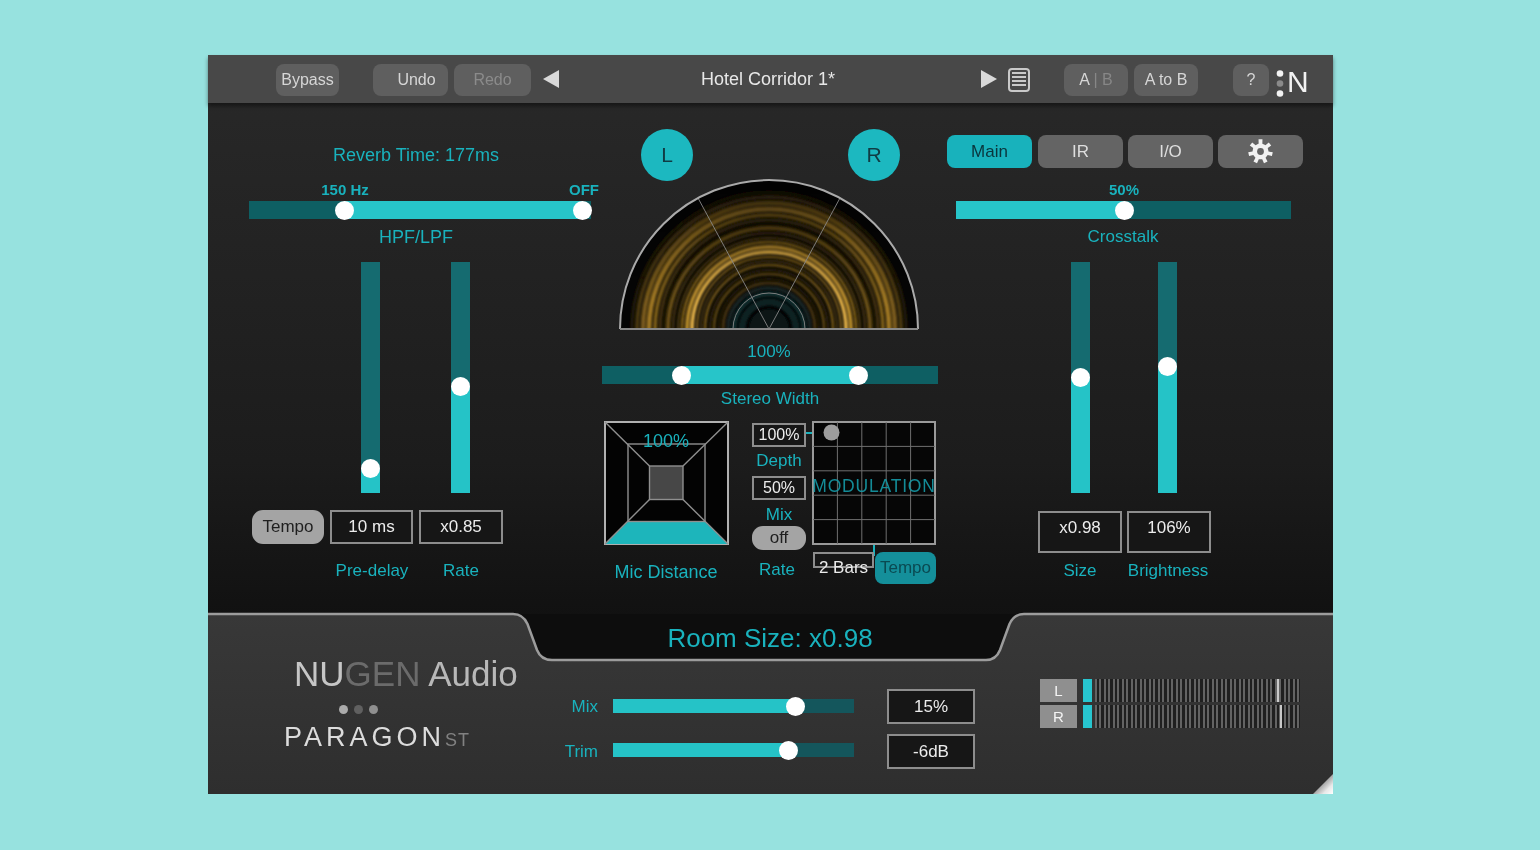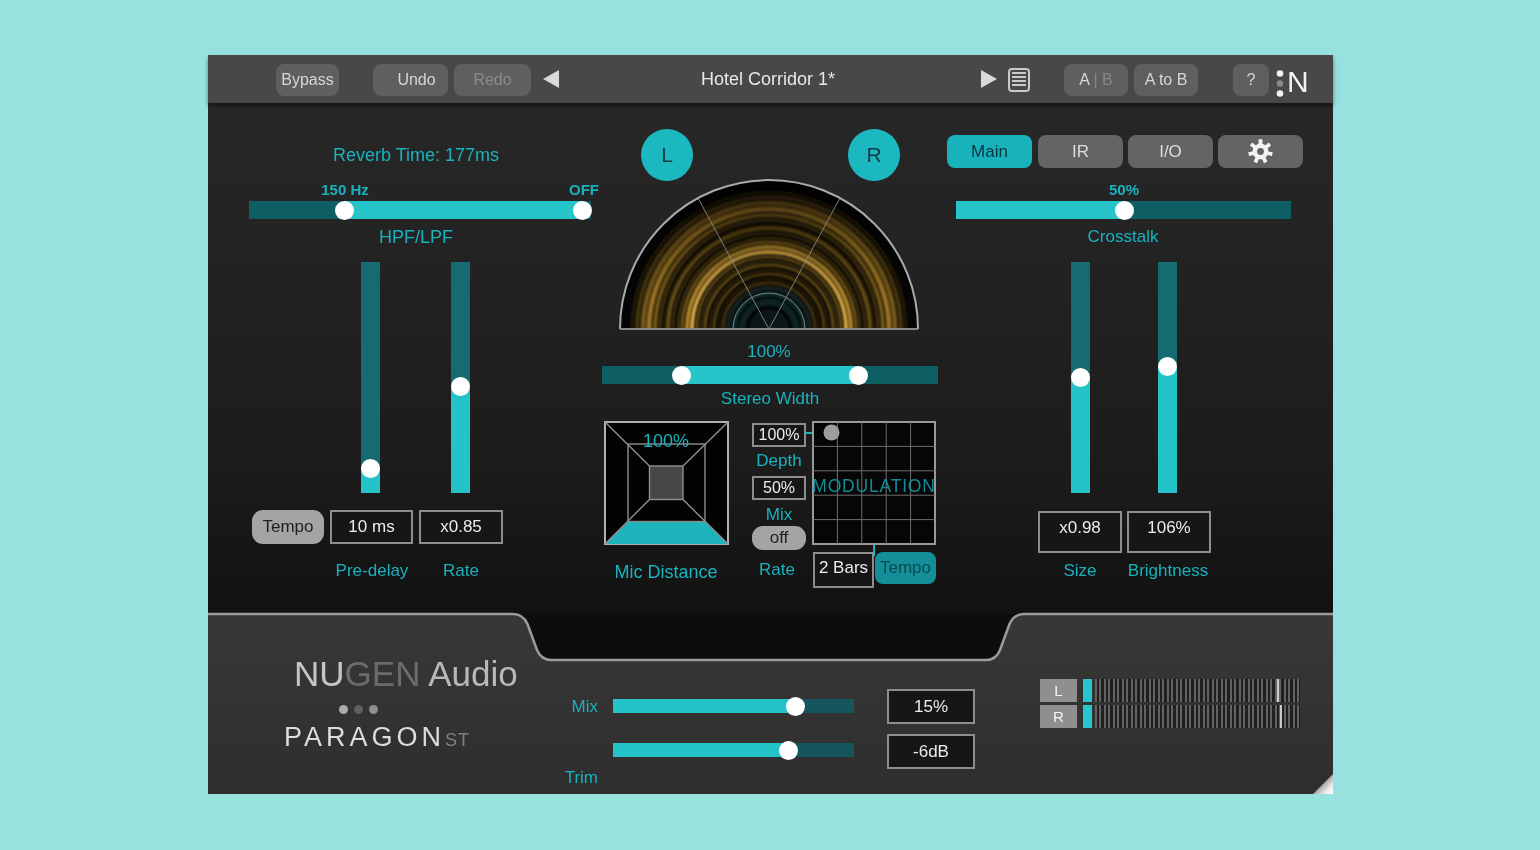--- a/index.html
+++ b/index.html
@@ -151,21 +151,21 @@
         <line x1="98.6" y1="1" x2="98.6" y2="123"></line>
       <line x1="1" y1="25.4" x2="123" y2="25.4"></line>
         <line x1="1" y1="49.8" x2="123" y2="49.8"></line>
         <line x1="1" y1="74.2" x2="123" y2="74.2"></line>
         <line x1="1" y1="98.6" x2="123" y2="98.6"></line>
     </g>
     <circle cx="19.5" cy="11.5" r="8" fill="#9d9d9d"></circle>
     <text x="62" y="71" font-size="17.5" fill="#1597a4" text-anchor="middle" font-family="Liberation Sans" letter-spacing="0.8" opacity="0.92">MODULATION</text>
   </svg>
   <div class="abs" style="left:665px;top:490px;width:2px;height:11px;background:#19b2bd;"></div>
-  <div class="vbox" style="left:605px;top:497px;width:61px;height:36px;line-height:28px;font-size:17px;">2 Bars</div>
+  <div class="vbox" style="left:605px;top:497px;width:61px;height:16px;line-height:28px;font-size:17px;">2 Bars</div>
   <div class="abs" style="left:667px;top:497px;width:61px;height:32px;background:#148f9a;border-radius:8px;color:#0a4a52;font-size:17px;text-align:center;line-height:32px;">Tempo</div>
 
   <div class="abs" style="left:153px;top:207px;width:19px;height:231px;background:#156b70;">
     <div class="abs" style="left:0;top:207px;width:19px;height:24px;background:#25c3c7;"></div>
   </div>
   <div class="handle" style="left:153px;top:404px;"></div>
   <div class="abs" style="left:243px;top:207px;width:19px;height:231px;background:#156b70;">
     <div class="abs" style="left:0;top:125px;width:19px;height:106px;background:#25c3c7;"></div>
   </div>
   <div class="handle" style="left:243px;top:322px;"></div>
@@ -206,34 +206,35 @@
   <div class="vbox" style="left:919px;top:456px;width:84px;height:42px;line-height:29px;font-size:17px;">106%</div>
   <div class="lbl" style="left:782px;top:506px;width:180px;font-size:17px;">Size</div>
   <div class="lbl" style="left:870px;top:506px;width:180px;font-size:17px;">Brightness</div>
 
   <div class="abs" style="left:0;top:559px;width:1125px;height:180px;background:linear-gradient(#383838,#2e2e2e);"></div>
 
   <svg class="abs" style="left:0;top:556px;" width="1125" height="52" viewBox="0 0 1125 52">
     <path d="M0 3 H305 Q315 3 319.5 13 L329 39 Q333 49 344 49 H778 Q788 49 792 39 L801.5 13 Q806 3 816 3 H1125" fill="#0d0d0d" stroke="none"></path>
     <path d="M0 3 H305 Q315 3 319.5 13 L329 39 Q333 49 344 49 H778 Q788 49 792 39 L801.5 13 Q806 3 816 3 H1125" fill="none" stroke="#9c9c9c" stroke-width="2.5"></path>
   </svg>
+  <div class="lbl" style="left:412px;top:568px;width:300px;font-size:26px;white-space:nowrap;">Room Size: x0.98</div>
 
   <div class="abs" style="left:44px;top:599px;font-size:35px;color:#c6c6c6;margin-left:42px;">NU<span style="color:#6b6b6b">GEN</span> <span style="color:#b8b8b8">Audio</span></div>
   <div class="abs" style="left:131px;top:645px;">
     <span style="display:inline-block;width:9px;height:9px;border-radius:50%;background:#ababab;margin-right:6px;"></span><span style="display:inline-block;width:9px;height:9px;border-radius:50%;background:#606060;margin-right:6px;"></span><span style="display:inline-block;width:9px;height:9px;border-radius:50%;background:#8f8f8f;"></span>
   </div>
   <div class="abs" style="left:76px;top:667px;font-size:27px;color:#dcdcdc;letter-spacing:4px;">PARAGON<span style="font-size:18px;color:#818181;letter-spacing:1px;">ST</span></div>
 
   <div class="lbl" style="left:310px;top:642px;width:80px;font-size:17px;text-align:right;">Mix</div>
   <div class="abs" style="left:405px;top:644px;width:241px;height:14px;background:#14565c;">
     <div class="abs" style="left:0;top:0;width:182px;height:14px;background:#25c3c7;"></div>
   </div>
   <div class="handle" style="left:578px;top:642px;"></div>
   <div class="vbox" style="left:679px;top:634px;width:88px;height:35px;line-height:31px;font-size:17px;">15%</div>
-  <div class="lbl" style="left:310px;top:687px;width:80px;font-size:17px;text-align:right;margin-top:26px;">Trim</div>
+  <div class="lbl" style="left:310px;top:687px;width:80px;font-size:17px;text-align:right;">Trim</div>
   <div class="abs" style="left:405px;top:688px;width:241px;height:14px;background:#14565c;">
     <div class="abs" style="left:0;top:0;width:175px;height:14px;background:#25c3c7;"></div>
   </div>
   <div class="handle" style="left:571px;top:686px;"></div>
   <div class="vbox" style="left:679px;top:679px;width:88px;height:35px;line-height:31px;font-size:17px;">-6dB</div>
 
   <div class="mrow" style="left:832px;top:624px;width:37px;background:#8f8f8f;color:#f5f5f5;font-size:15px;text-align:center;line-height:23px;">L</div>
   <div class="mrow" style="left:875px;top:624px;width:9px;background:#27c5cf;"></div>
   <div class="mrow" style="left:887px;top:624px;width:205px;background:repeating-linear-gradient(90deg,#636363 0 2px,#1f1f1f 2px 4.5px);"></div>
   <div class="mrow" style="left:1069px;top:624px;width:2px;background:#c9c9c9;"></div>

